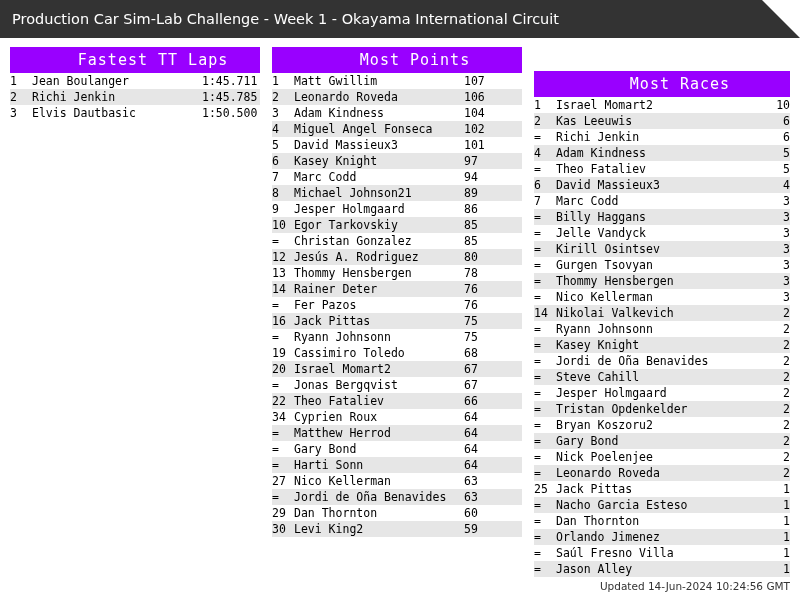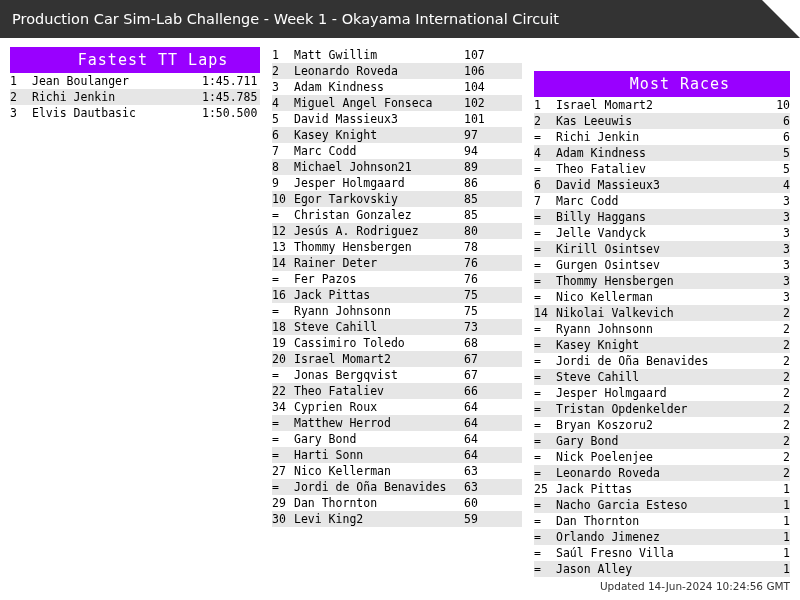--- a/index.html
+++ b/index.html
@@ -137,20 +137,21 @@
           <tr class="odd">
             <td class="pos">3</td>
             <td class="name">Elvis Dautbasic</td>
             <td class="val">1:50.500</td>
           </tr>
         </tbody>
     </table>
   </div>
 
   <div class="panel" id="panel-1" style="left:272px; top:47px; width:250px;">
+    <div class="panel-title">Most Points</div>
     <table class="board">
       <tbody id="tbody-1">
           <tr class="odd">
             <td class="pos">1</td>
             <td class="name">Matt Gwillim</td>
             <td class="val">107</td>
           </tr>
           <tr class="even">
             <td class="pos">2</td>
             <td class="name">Leonardo Roveda</td>
@@ -223,25 +224,20 @@
           </tr>
           <tr class="even">
             <td class="pos">16</td>
             <td class="name">Jack Pittas</td>
             <td class="val">75</td>
           </tr>
           <tr class="odd">
             <td class="pos">=</td>
             <td class="name">Ryann Johnsonn</td>
             <td class="val">75</td>
-          </tr>
-          <tr class="even">
-            <td class="pos">18</td>
-            <td class="name">Steve Cahill</td>
-            <td class="val">73</td>
           </tr>
           <tr class="odd">
             <td class="pos">19</td>
             <td class="name">Cassimiro Toledo</td>
             <td class="val">68</td>
           </tr>
           <tr class="even">
             <td class="pos">20</td>
             <td class="name">Israel Momart2</td>
             <td class="val">67</td>
@@ -349,21 +345,21 @@
             <td class="name">Jelle Vandyck</td>
             <td class="val-narrow">3</td>
           </tr>
           <tr class="even">
             <td class="pos">=</td>
             <td class="name">Kirill Osintsev</td>
             <td class="val-narrow">3</td>
           </tr>
           <tr class="odd">
             <td class="pos">=</td>
-            <td class="name">Gurgen Osintsev</td>
+            <td class="name">Gurgen Tsovyan</td>
             <td class="val-narrow">3</td>
           </tr>
           <tr class="even">
             <td class="pos">=</td>
             <td class="name">Thommy Hensbergen</td>
             <td class="val-narrow">3</td>
           </tr>
           <tr class="odd">
             <td class="pos">=</td>
             <td class="name">Nico Kellerman</td>

